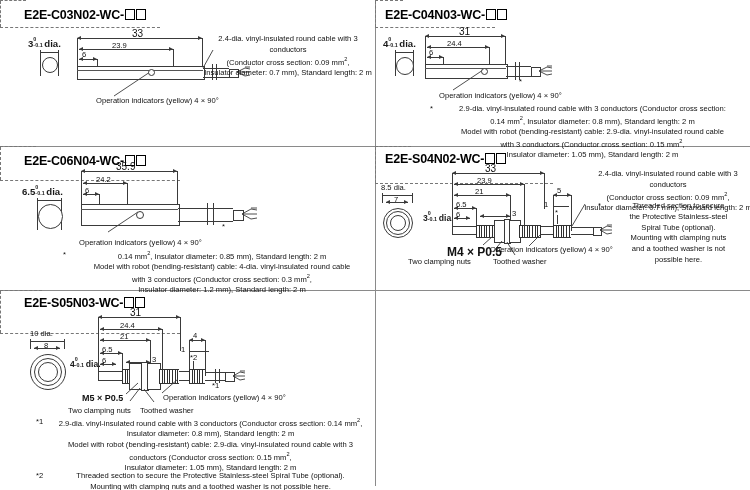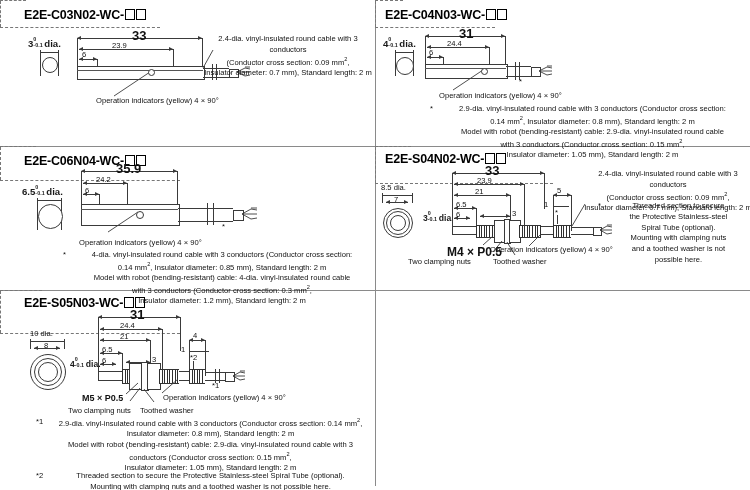--- a/index.html
+++ b/index.html
@@ -28,21 +28,21 @@
   .lnh{height:1px;}
   .lnv{width:1px;}
   .thin{background:#555;}
   .ctr{background:transparent;border-top:1px dashed #777;height:0;}
   .ctrv{background:transparent;border-left:1px dashed #777;width:0;}
 
   .dimtxt{
     position:absolute;font-size:7.6px;color:#111;white-space:nowrap;
     line-height:1;
   }
-  .dimbold{font-weight:bold;font-size:13px;}
+  .dimbold{font-weight:normal;font-size:10px;}
   .lbl{
     position:absolute;font-size:7.6px;color:#111;white-space:nowrap;line-height:1.25;
   }
   .note{
     position:absolute;font-size:7.6px;color:#111;line-height:1.42;text-align:center;
   }
   .note sup{font-size:5.6px;vertical-align:super;}
   .diatxt{position:absolute;font-size:9.6px;font-weight:bold;white-space:nowrap;}
   .tol{display:inline-block;position:relative;width:11px;height:9px;vertical-align:baseline;}
   .tol .t{position:absolute;left:0;top:-2px;font-size:5.4px;font-weight:bold;}
@@ -245,21 +245,20 @@
     <div class="dimtxt" style="left:222px;top:77px;">*</div>
 
     <svg class="lead" style="left:106px;top:66px;" width="34" height="22">
       <path d="M32,0 L2,20" stroke="#3a3a3a" fill="none" stroke-width="0.9"></path>
     </svg>
     <div class="circ" style="left:136px;top:65px;width:6px;height:6px;"></div>
     <div class="lbl" style="left:79px;top:92px;">Operation indicators (yellow) 4 × 90°</div>
 
     <div class="note" style="left:63px;top:104px;">*</div>
     <div class="note" style="left:72px;top:104px;width:300px;">
-      <div>4-dia. vinyl-insulated round cable with 3 conductors (Conductor cross section:</div>
       <div>0.14 mm<sup>2</sup>, Insulator diameter: 0.85 mm), Standard length: 2 m</div>
       <div>Model with robot (bending-resistant) cable: 4-dia. vinyl-insulated round cable</div>
       <div>with 3 conductors (Conductor cross section: 0.3 mm<sup>2</sup>,</div>
       <div>Insulator diameter: 1.2 mm), Standard length: 2 m</div>
     </div>
   </div>
 
   <div class="panel" style="left:375px;top:146px;width:375px;height:144px;">
     <div class="ptitle" style="position:absolute;left:10px;top:6px;">
       <span>E2E-S04N02-WC-</span><span class="sq"></span><span class="sq"></span>

